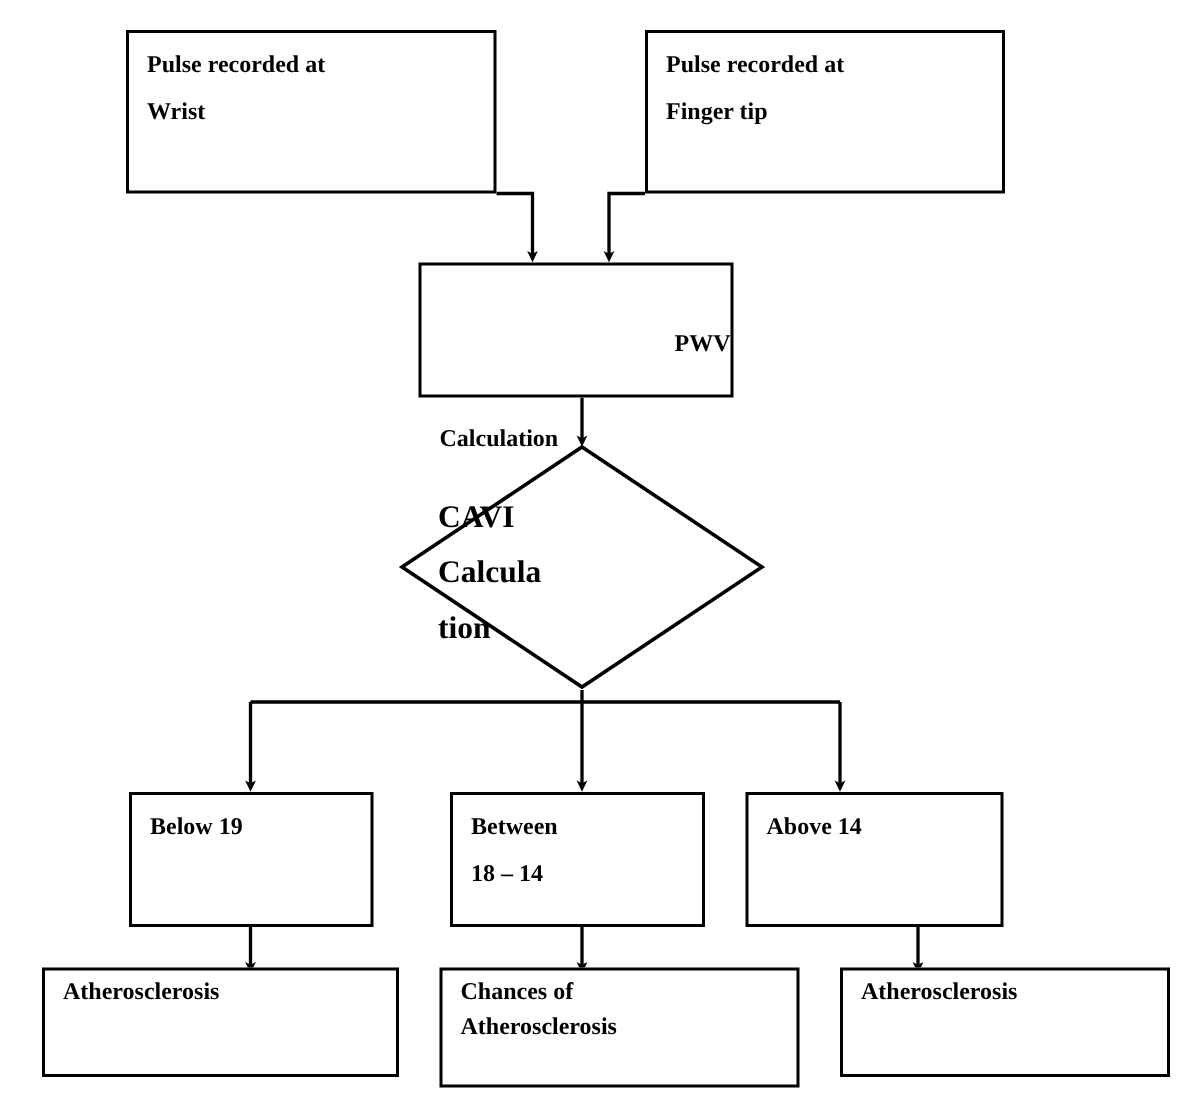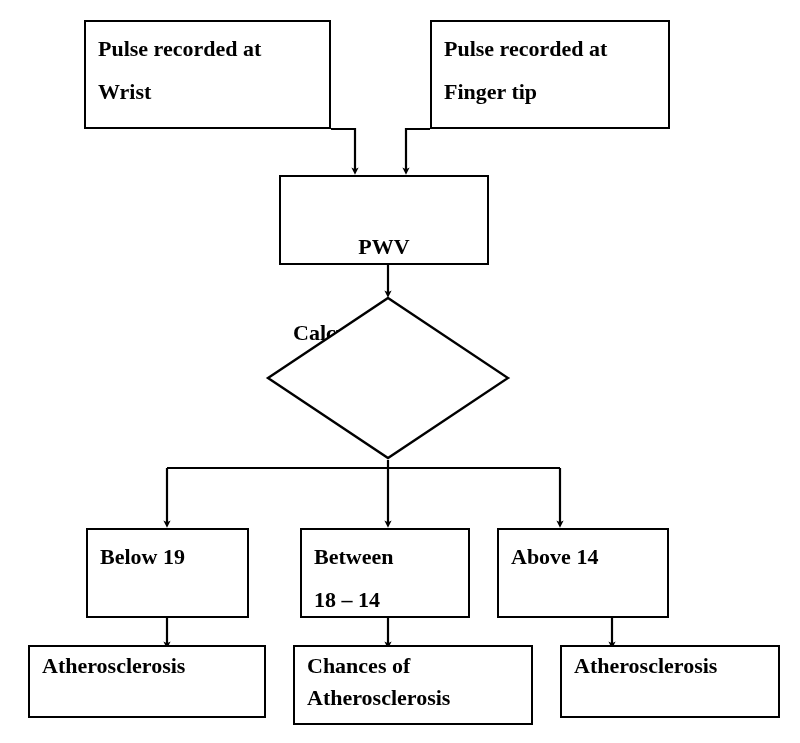--- a/index.html
+++ b/index.html
@@ -17,35 +17,35 @@
     background: #ffffff;
     overflow: hidden;
   }
   .node {
     position: absolute;
     box-sizing: border-box;
     border: 2px solid #000000;
     background: #ffffff;
     color: #000000;
     font-weight: bold;
-    font-size: 22px;
+    font-size: 16px;
     line-height: 1.95;
     padding: 6px 0 0 12px;
     white-space: pre-line;
   }
   .node.tight {
     line-height: 1.45;
     padding-top: 3px;
   }
   .node.center-first {
     padding-left: 0;
   }
   .node .line-a {
     display: block;
-    text-align: center;
+    text-align: right;
   }
   .node .line-b {
     display: block;
     text-align: left;
     padding-left: 12px;
   }
   .diamond-wrap {
     position: absolute;
   }
   .diamond-wrap svg {
@@ -125,20 +125,23 @@
 
   <div class="node center-first" style="left:279px; top:175px; width:210px; height:90px;">
     <span class="line-a">PWV</span>
     <span class="line-b">Calculation</span>
   </div>
 
   <div class="diamond-wrap" style="left:266px; top:296px; width:244px; height:164px;">
     <svg width="244" height="164" viewBox="0 0 244 164" xmlns="http://www.w3.org/2000/svg">
       <polygon points="122,2 242,82 122,162 2,82" fill="#ffffff" stroke="#000000" stroke-width="2.4"></polygon>
     </svg>
+    <div class="diamond-label" style="left:26px; top:30px; width:190px;">CAVI
+Calcula
+tion</div>
   </div>
 
   <div class="node" style="left:86px; top:528px; width:163px; height:90px;">Below 19</div>
 
   <div class="node" style="left:300px; top:528px; width:170px; height:90px;">Between
 18 – 14</div>
 
   <div class="node" style="left:497px; top:528px; width:172px; height:90px;">Above 14</div>
 
   <div class="node tight" style="left:28px; top:645px; width:238px; height:73px;">Atherosclerosis</div>

